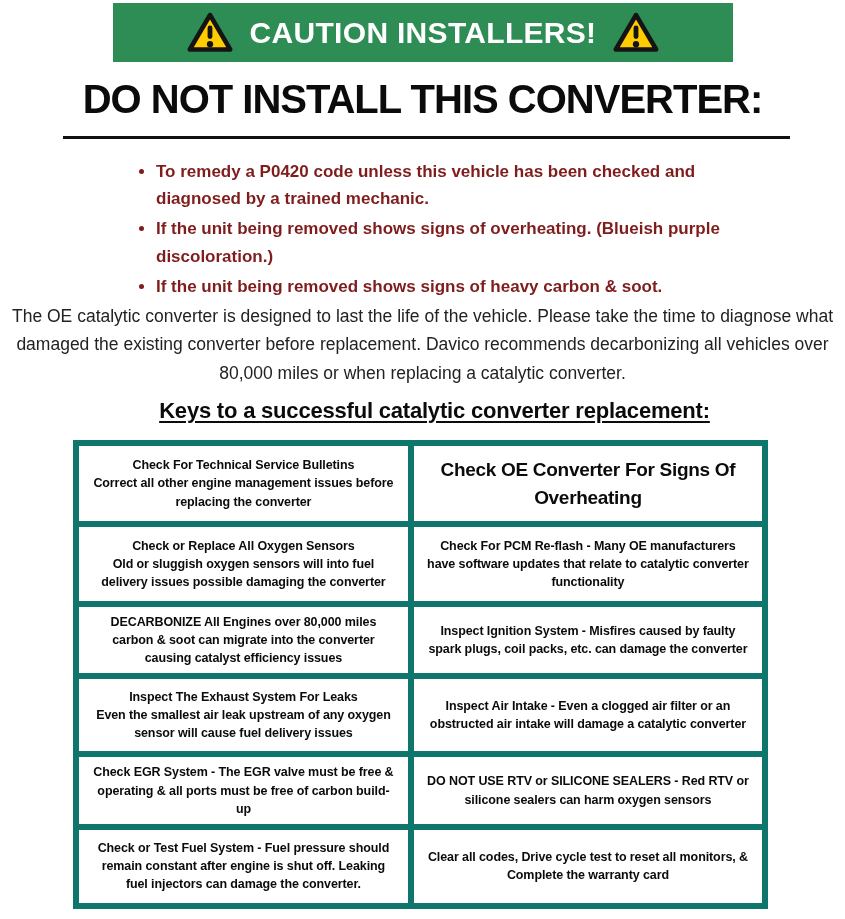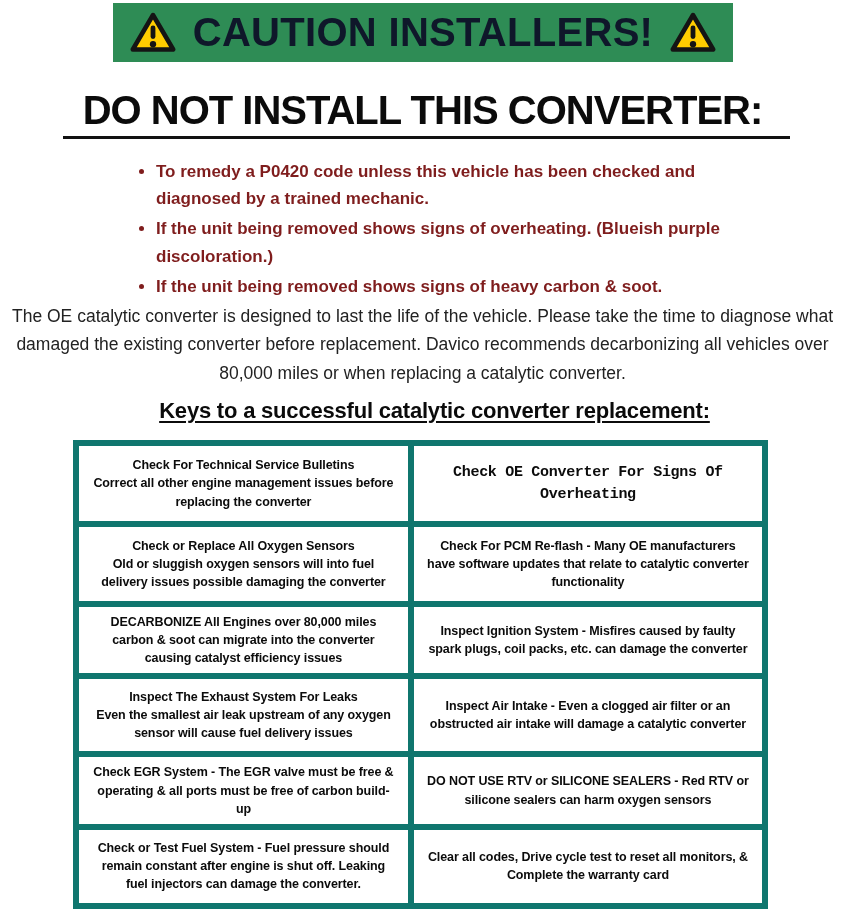--- a/index.html
+++ b/index.html
@@ -25,36 +25,36 @@
     width: 620px;
     height: 59px;
     background: #2E8C55;
     display: flex;
     align-items: center;
     justify-content: center;
     gap: 16px;
   }
   .banner-title {
     margin: 0;
-    color: #0f172a;
-    font-size: 40px;
+    color: #ffffff;
+    font-size: 30px;
     font-weight: 800;
     letter-spacing: 0.3px;
     white-space: nowrap;
   }
   .warning-icon svg {
     width: 48px;
     height: 44px;
     display: block;
   }
 
   
   .main-heading {
     position: absolute;
-    top: 88px;
+    top: 77px;
     left: 0;
     width: 100%;
     margin: 0;
     text-align: center;
     font-size: 40px;
     font-weight: 800;
     letter-spacing: -1px;
     color: #0b0b0b;
   }
   .heading-divider {
@@ -136,24 +136,23 @@
   }
   .keys-table col.left-col  { width: 48.6%; }
   .keys-table col.right-col { width: 51.4%; }
   .keys-table tr:nth-child(1) { height: 81px; }
   .keys-table tr:nth-child(2) { height: 80px; }
   .keys-table tr:nth-child(3) { height: 56px; }
   .keys-table tr:nth-child(4) { height: 78px; margin-top: 12px; }
   .keys-table tr:nth-child(5) { height: 65px; }
   .keys-table tr:nth-child(6) { height: 79px; }
   .keys-table td.cell-big {
-    font-size: 15px;
+    font-size: 19px;
     letter-spacing: -0.3px;
     padding: 6px 8px;
-    font-family: Liberation Mono, monospace;
   }
 </style>
 </head>
 <body>
 
 <div class="page">
 
   <header class="banner">
     <span class="warning-icon">
       <svg viewBox="0 0 64 58" aria-hidden="true">

